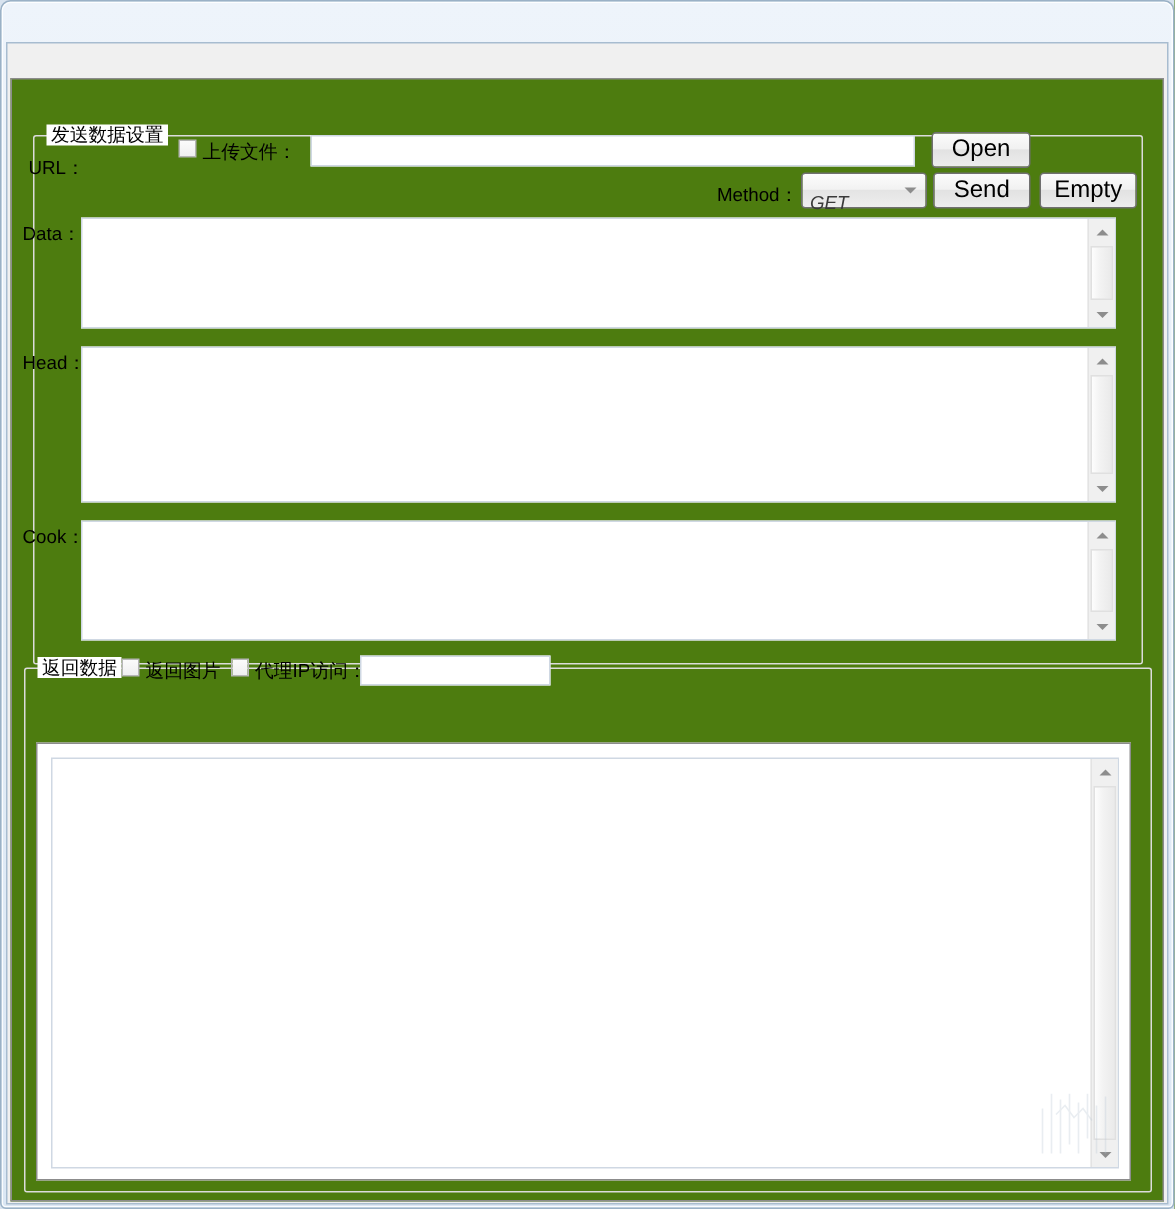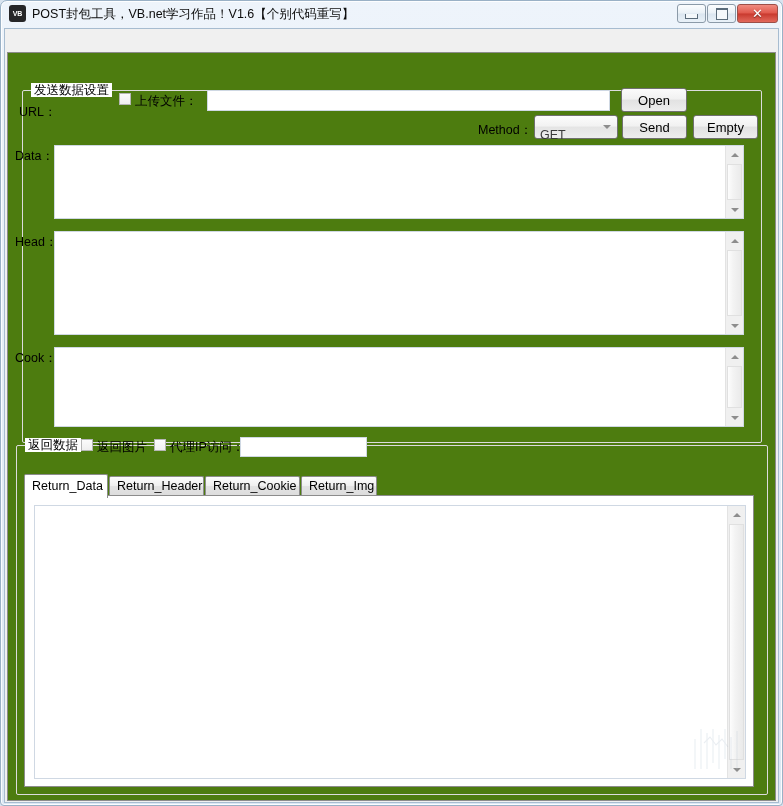--- a/index.html
+++ b/index.html
@@ -153,36 +153,36 @@
     background:linear-gradient(90deg,#fdfdfd,#f3f3f3 40%,#eaeaea);
     border:1px solid #e0e0e0;
   }
   
   .btn{
     position:absolute;box-sizing:border-box;
     border:1px solid #707070;
     border-radius:3px;
     background:linear-gradient(180deg,#fbfbfb 0%,#f1f1f1 46%,#e2e2e2 50%,#ededed 100%);
     font-family:"Liberation Sans","DejaVu Sans",sans-serif;
-    font-size:13px;
+    font-size:16px;
     color:#000;
     text-align:center;
     white-space:nowrap;
     cursor:default;
     display:flex;align-items:center;justify-content:center;
   }
   
   .combo{
     position:absolute;box-sizing:border-box;
     border:1px solid #707070;
     border-radius:3px;
     background:linear-gradient(180deg,#fcfcfc 0%,#f2f2f2 46%,#e4e4e4 50%,#eeeeee 100%);
     font-size:12.5px;
   }
-  .combo .val{position:absolute;left:5px;top:15px;bottom:0;display:flex;align-items:center;color:#3a3a3a;}
+  .combo .val{position:absolute;left:5px;top:15px;bottom:0;display:flex;align-items:center;color:#3a3a3a;font-style:italic;}
   .combo .arw{position:absolute;right:6px;top:0;bottom:0;display:flex;align-items:center;}
   
   .cbwrap{position:absolute;display:flex;align-items:flex-start;white-space:nowrap;font-size:12.5px;}
   .cbbox{
     width:12px;height:12px;box-sizing:border-box;
     border:1px solid #b6b6b6;
     background:linear-gradient(180deg,#fbfbfb,#efefef);
     margin-right:4px;
     flex:none;
   }
@@ -202,38 +202,20 @@
     position:absolute;right:4px;bottom:3px;width:60px;height:46px;
     opacity:.30;
     pointer-events:none;
   }
 </style>
 </head>
 <body>
 
 <div id="window">
 
-  <div id="titlebar">
-    <div id="title-icon">VB</div>
-    <div id="title-text">POST封包工具，VB.net学习作品！V1.6【个别代码重写】</div>
-
-    <div class="wbtn" id="btn-min">
-      <span class="glyph">
-          <span class="min-glyph"></span>
-        </span>
-    </div>
-    <div class="wbtn" id="btn-max">
-      <span class="glyph">
-          <span class="max-glyph"></span>
-        </span>
-    </div>
-    <div class="wbtn" id="btn-close">
-      <span class="glyph close-glyph">✕</span>
-    </div>
-  </div>
 
   <div id="client">
 
 
     <div id="tabbody">
 
       <div class="group" style="left:14px;top:37px;width:740px;height:353px;">
         <div class="glabel">发送数据设置</div>
       </div>
 
@@ -304,26 +286,20 @@
       <div class="cbwrap" style="left:73px;top:386px;height:16px;">
         <span class="cbbox"></span>
         <span>返回图片</span>
       </div>
       <div class="cbwrap" style="left:146px;top:386px;height:16px;">
         <span class="cbbox"></span>
         <span>代理IP访问：</span>
       </div>
       <input class="txt" style="left: 232px; top: 384px; width: 127px; height: 20px;" value="">
 
-      <div style="position:absolute;left:16px;top:421px;width:730px;height:22px;">
-        <div class="itab active" style="left:0;width:84px;">Return_Data</div>
-        <div class="itab" style="left:85px;width:95px;">Return_Header</div>
-        <div class="itab" style="left:181px;width:95px;">Return_Cookie</div>
-        <div class="itab" style="left:277px;width:76px;">Return_Img</div>
-      </div>
 
       <div style="position:absolute;left:16px;top:442px;width:730px;height:292px;background:#fff;border:1px solid #8c8c8c;box-sizing:border-box;">
         <div class="area" style="left:9px;top:9px;width:712px;height:274px;">
           <div class="inner"></div>
           <div class="vsb">
             <div class="arrow up">
                 <span class="tri up"></span>
               </div>
             <div class="thumb"></div>
             <div class="arrow dn">

